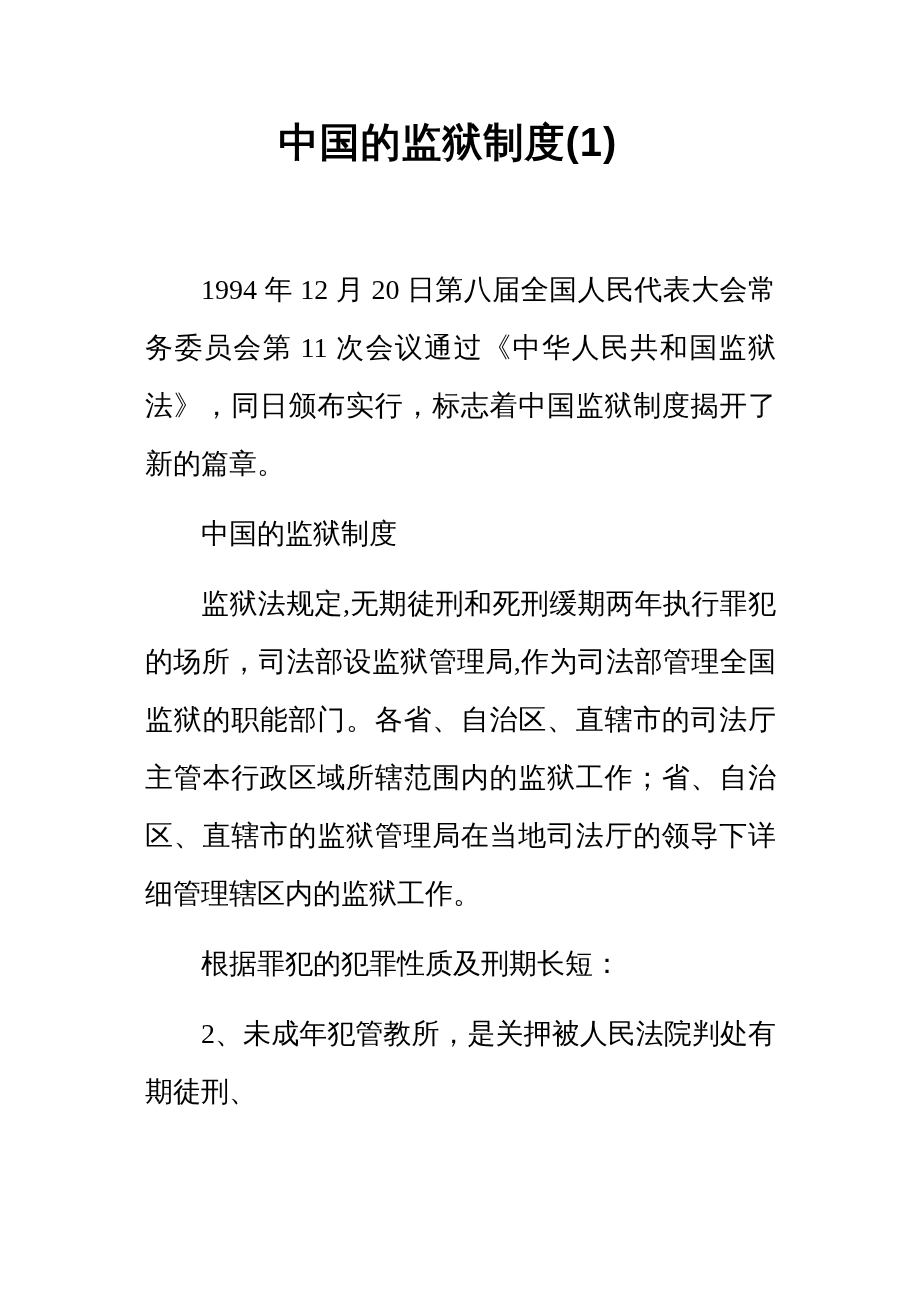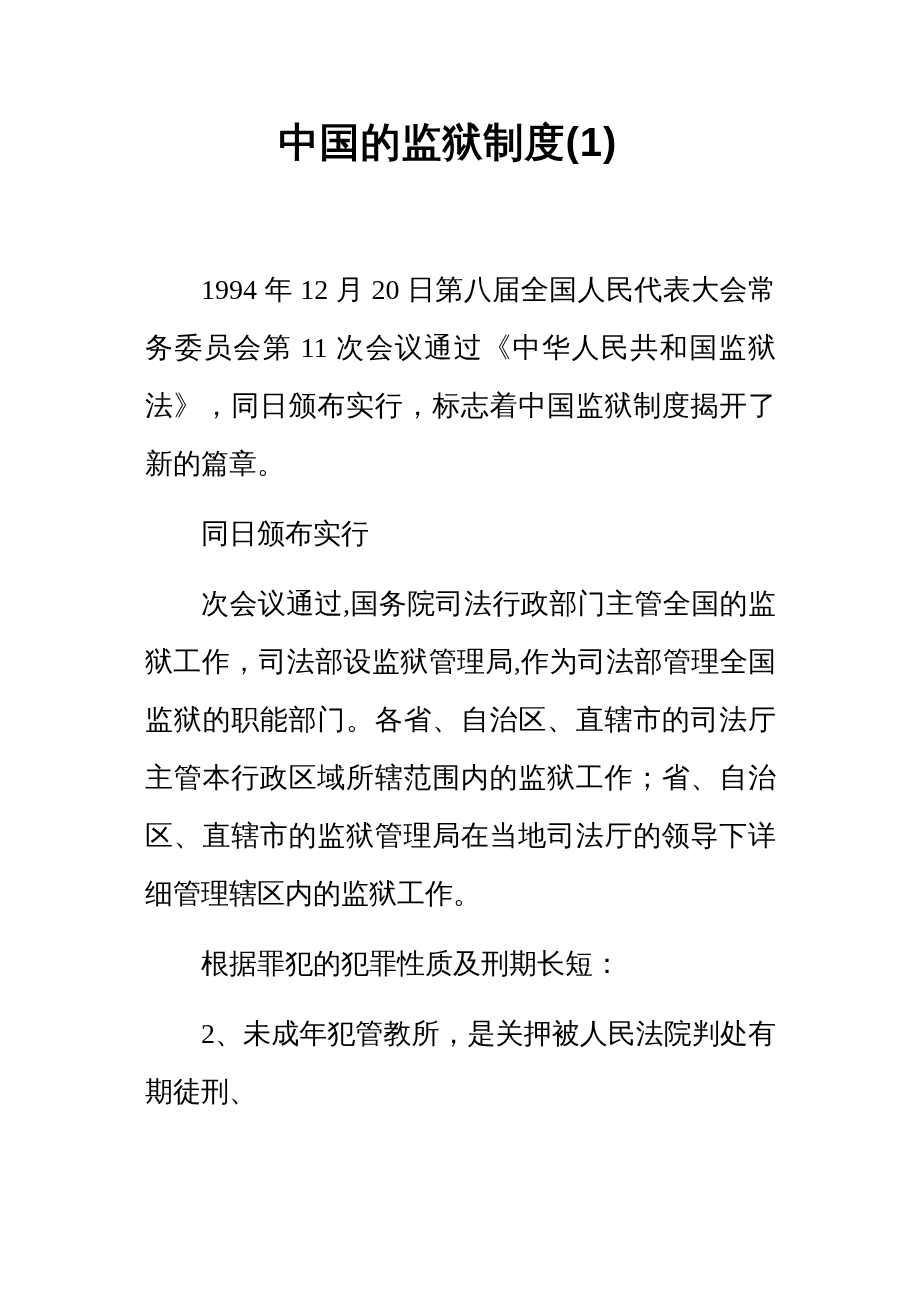--- a/index.html
+++ b/index.html
@@ -49,19 +49,19 @@
 </style>
 </head>
 <body>
 
 <div class="page">
 
   <h1 class="doc-title">中国的监狱制度(1)</h1>
 
   <div class="doc-body">
     <p>1994 年 12 月 20 日第八届全国人民代表大会常务委员会第 11 次会议通过《中华人民共和国监狱法》，同日颁布实行，标志着中国监狱制度揭开了新的篇章。</p>
-    <p>同日颁布实行</p>
-    <p>次会议通过,国务院司法行政部门主管全国的监狱工作，司法部设监狱管理局,作为司法部管理全国监狱的职能部门。各省、自治区、直辖市的司法厅主管本行政区域所辖范围内的监狱工作；省、自治区、直辖市的监狱管理局在当地司法厅的领导下详细管理辖区内的监狱工作。</p>
+    <p>中国的监狱制度</p>
+    <p>监狱法规定,无期徒刑和死刑缓期两年执行罪犯的场所，司法部设监狱管理局,作为司法部管理全国监狱的职能部门。各省、自治区、直辖市的司法厅主管本行政区域所辖范围内的监狱工作；省、自治区、直辖市的监狱管理局在当地司法厅的领导下详细管理辖区内的监狱工作。</p>
     <p>根据罪犯的犯罪性质及刑期长短：</p>
     <p>2、未成年犯管教所，是关押被人民法院判处有期徒刑、</p>
   </div>
 
 </div>
 
 </body></html>

